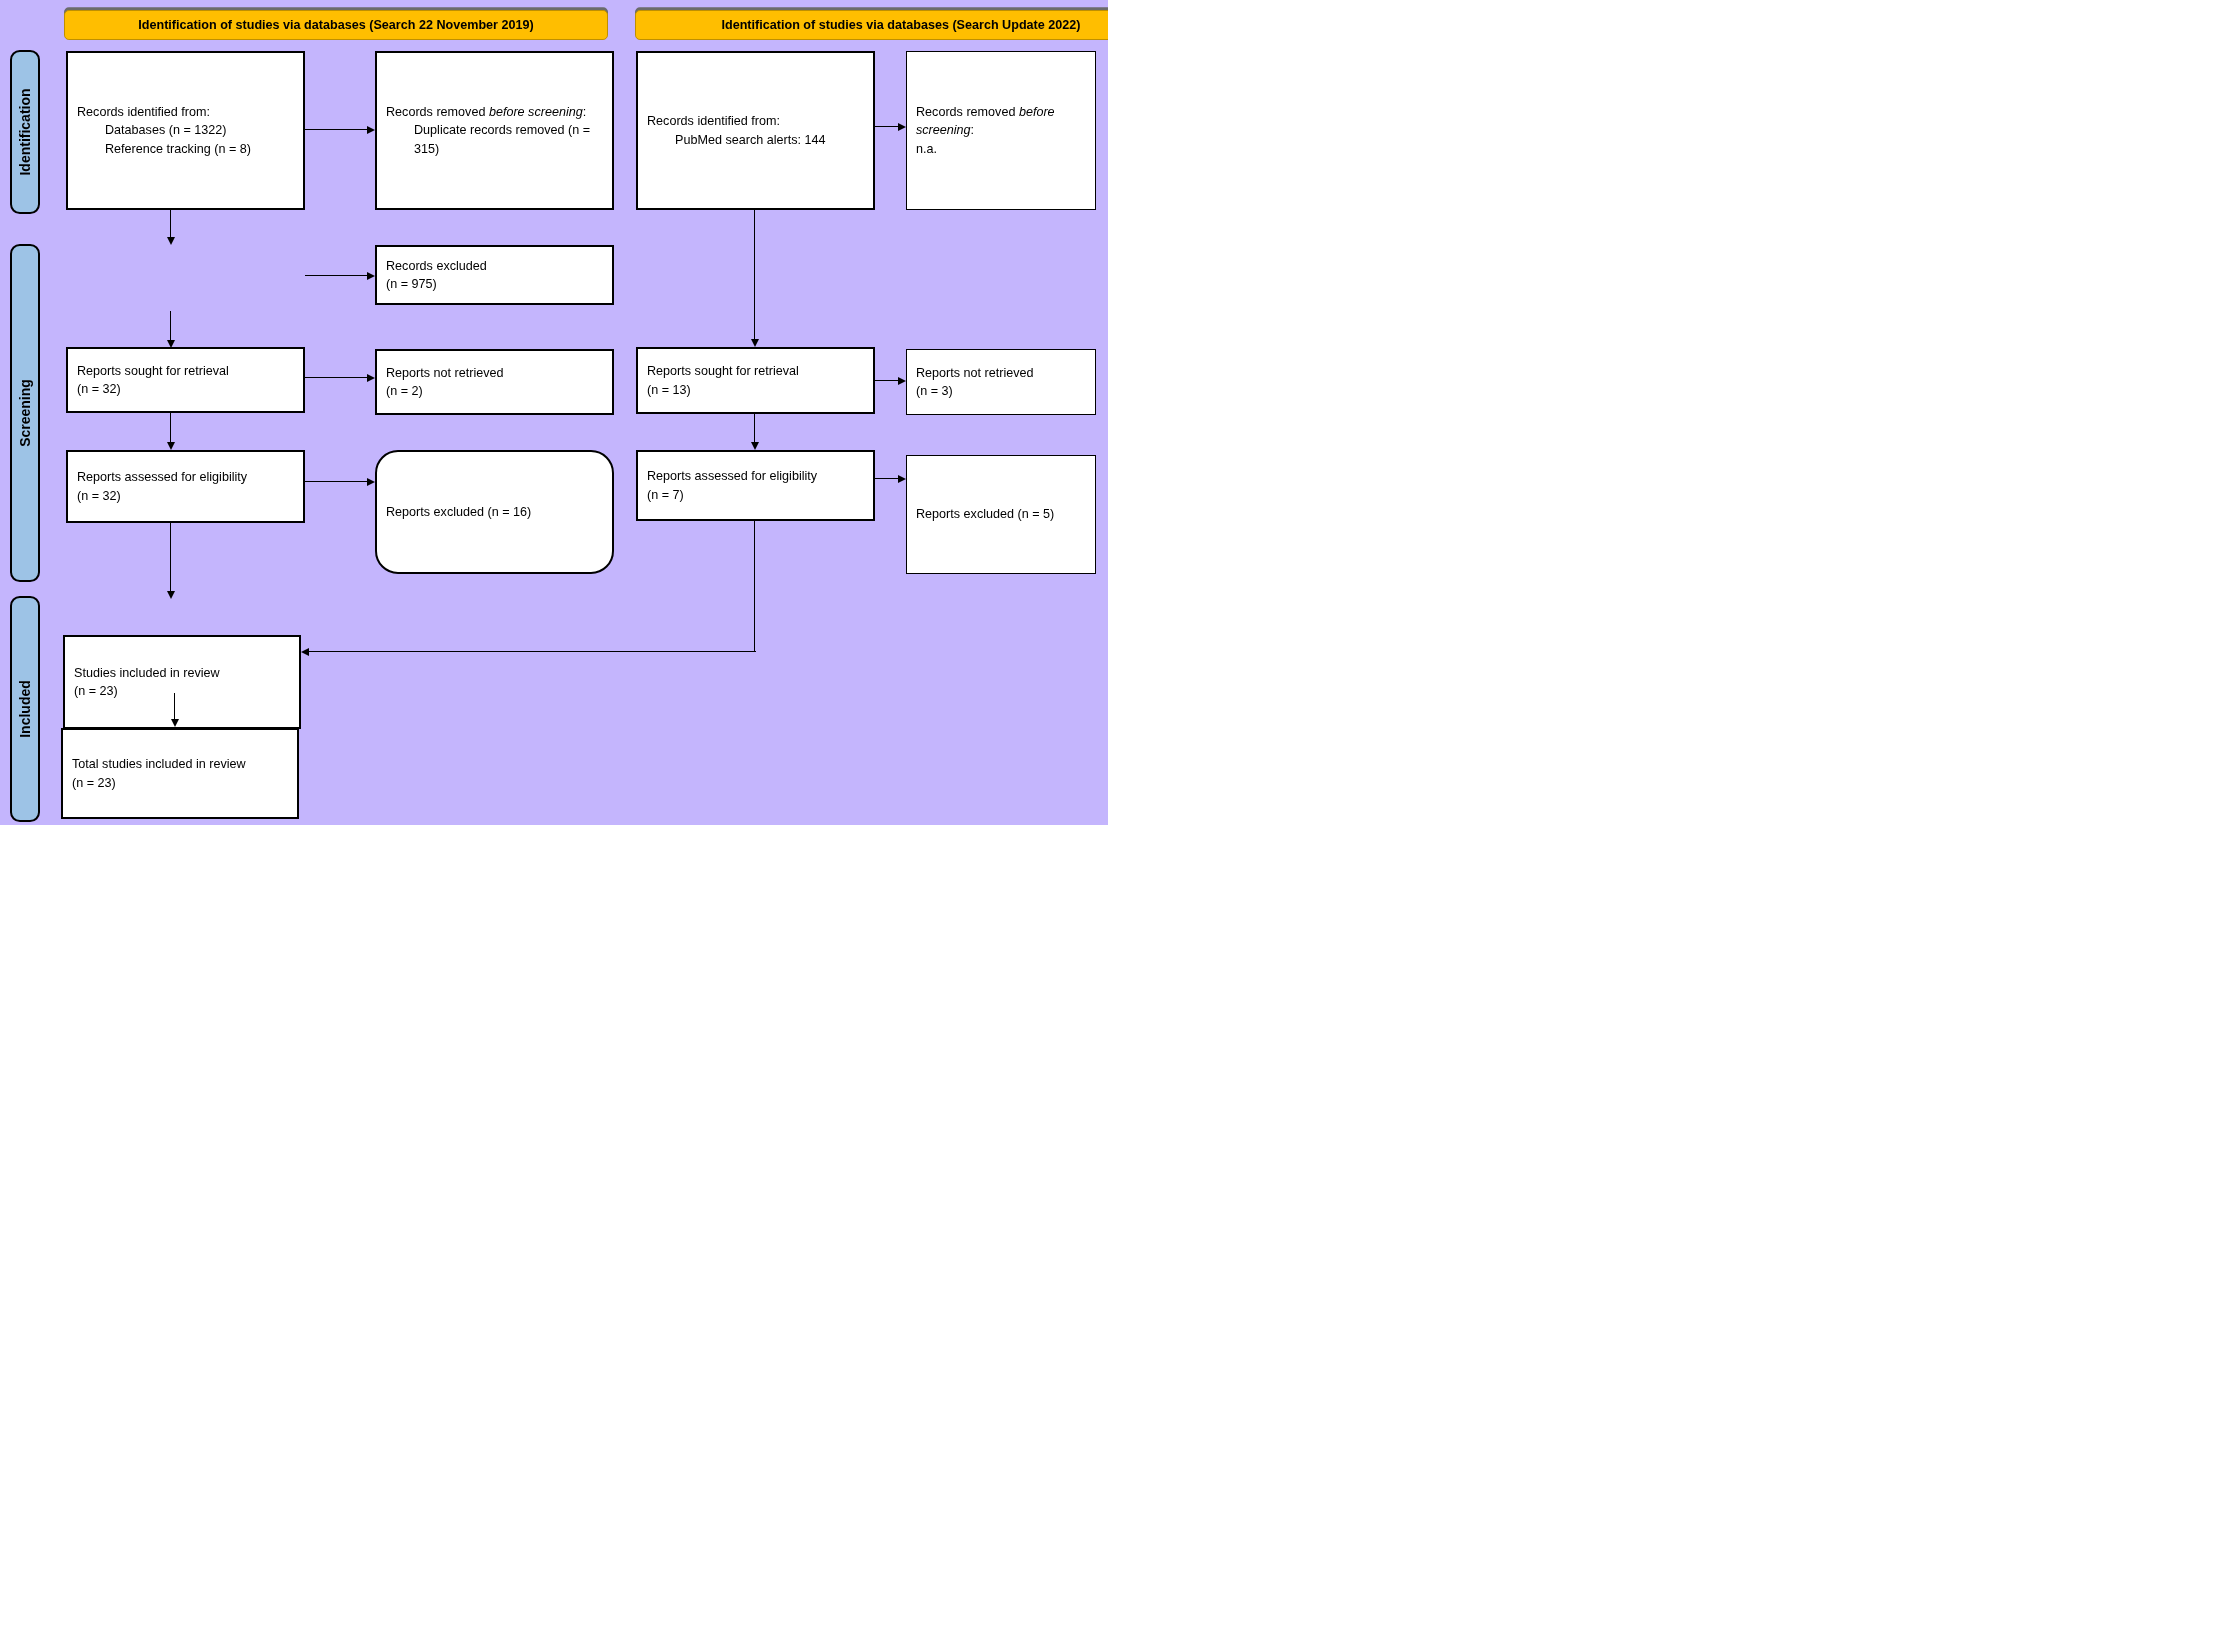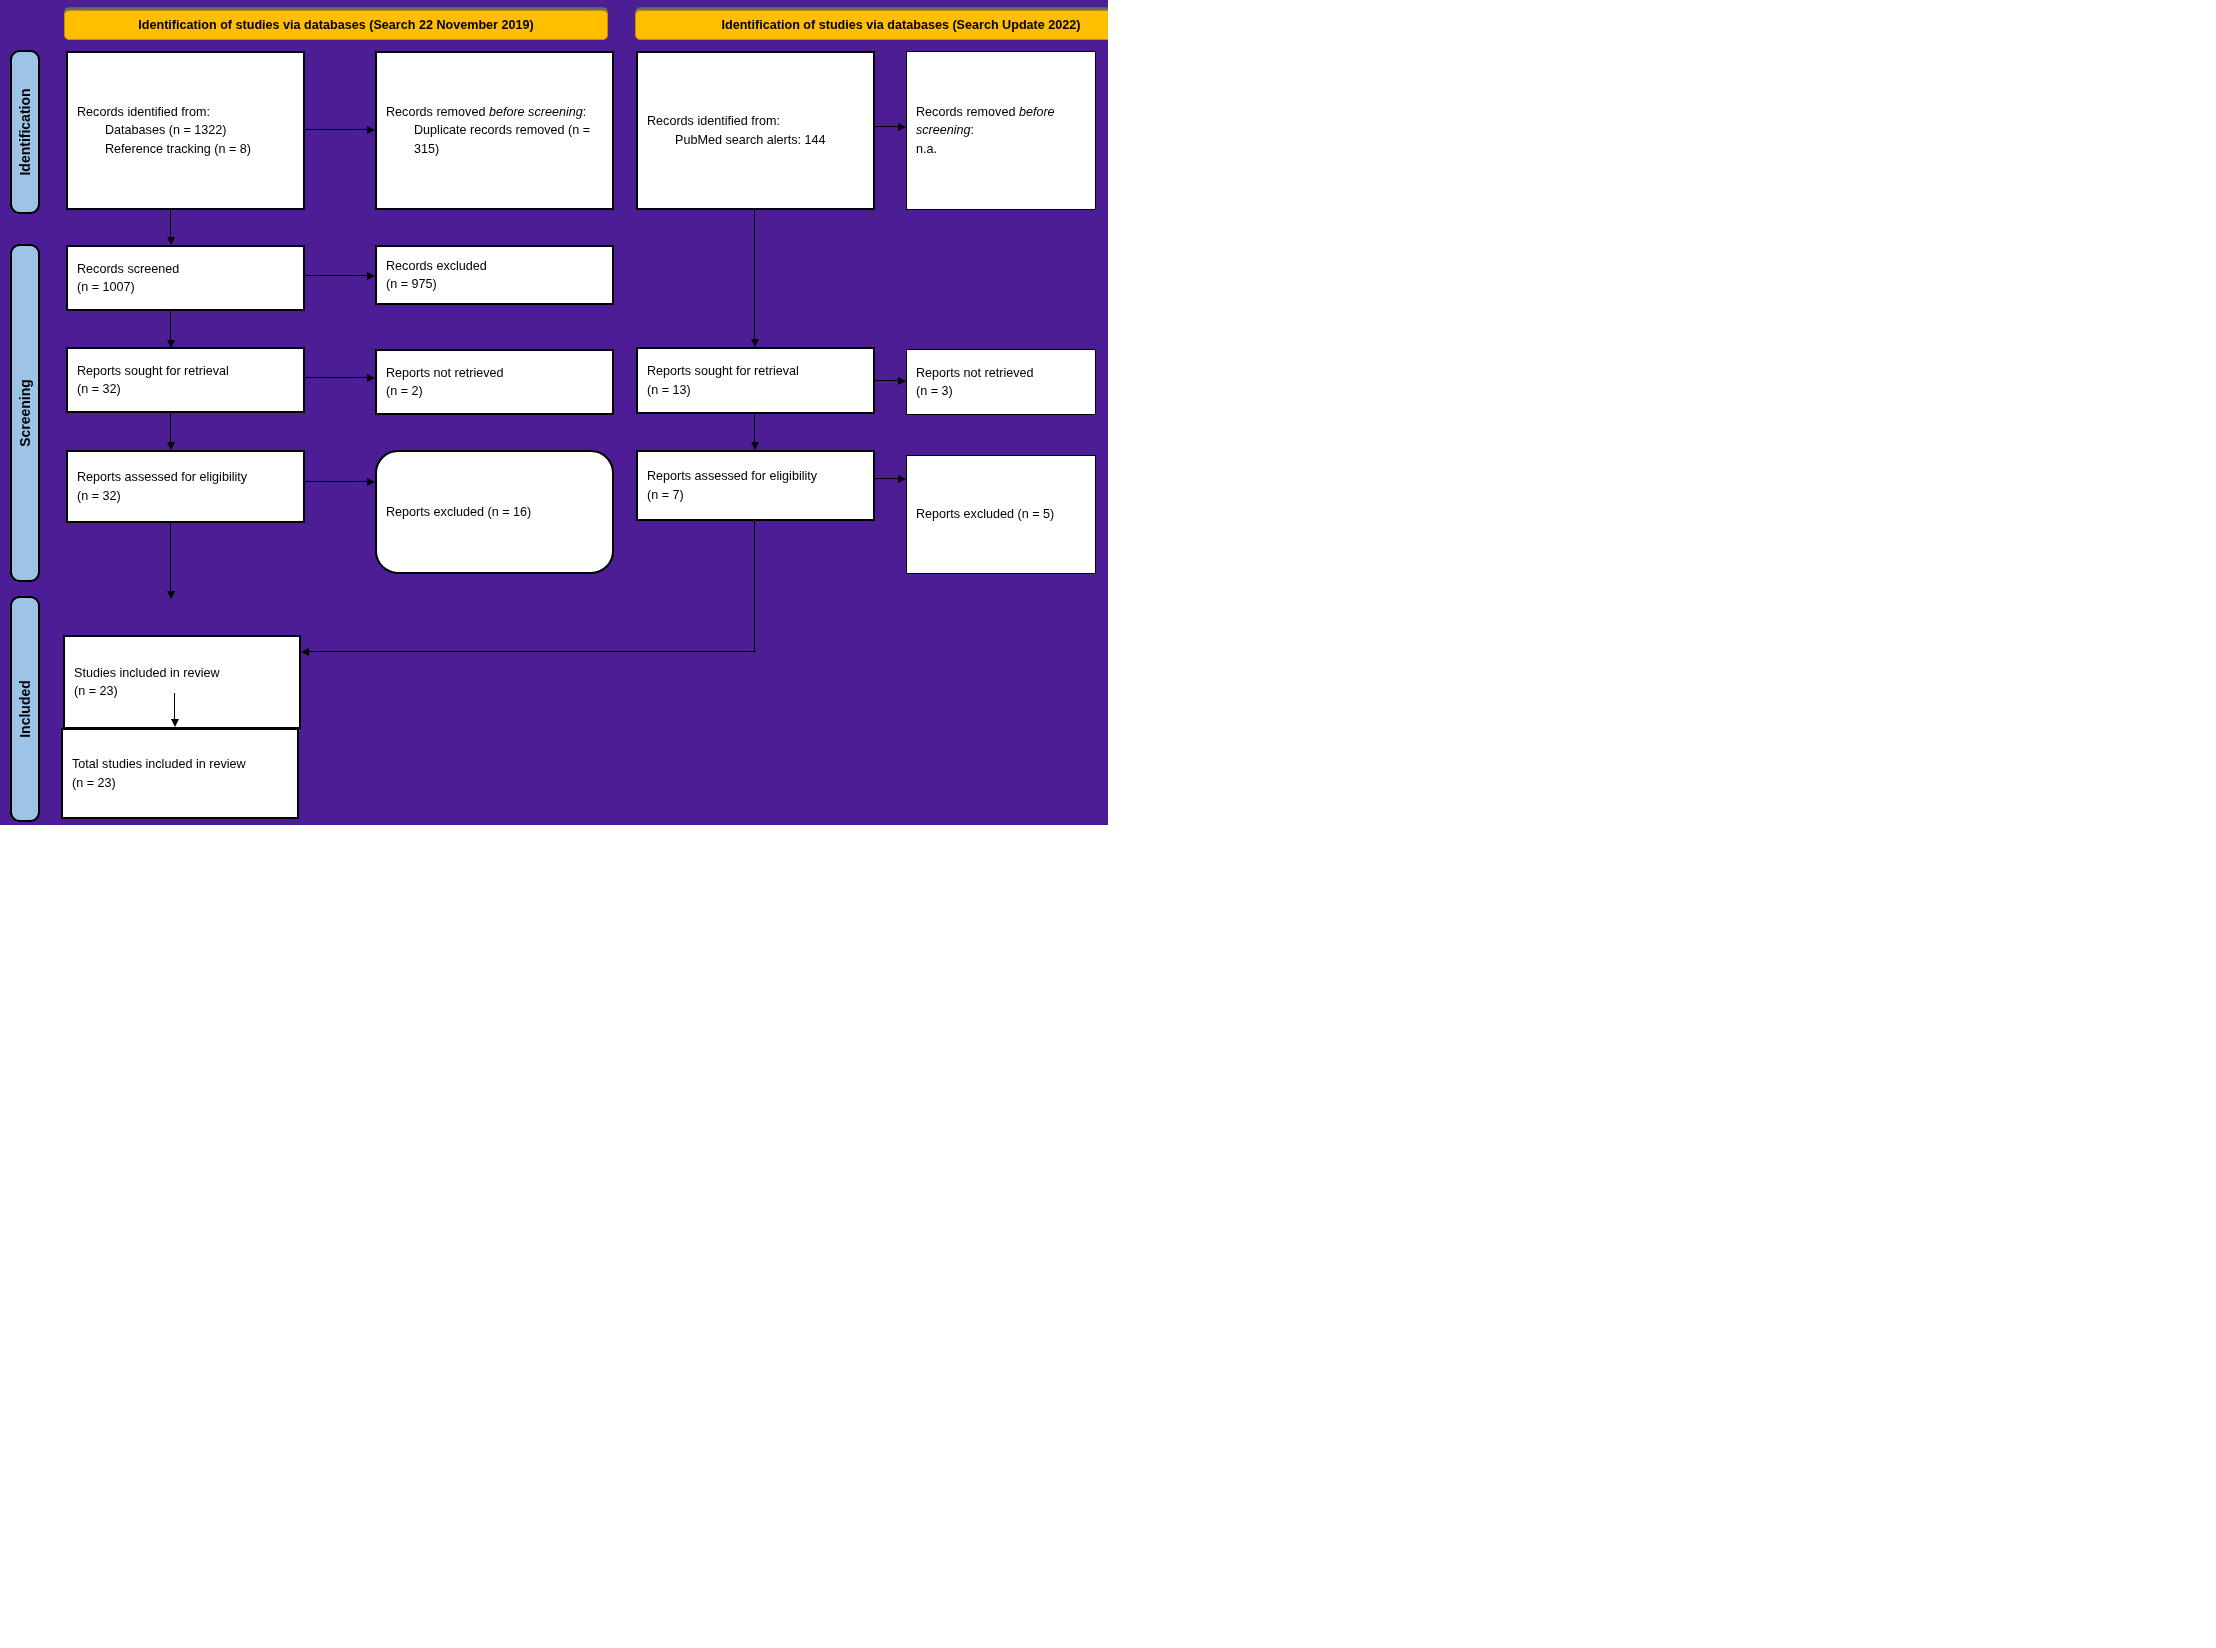--- a/index.html
+++ b/index.html
@@ -4,21 +4,21 @@
 <style>
   :root{
     --banner-fill:#FFBE00;
     --banner-border:#BF8F00;
     --banner-shadow:#6b6b6b;
     --sidebar-fill:#9DC3E6;
     --line-color:#000000;
   }
   html,body{margin:0;padding:0;background:#ffffff;}
   body{font-family:"Liberation Sans","DejaVu Sans",sans-serif;color:#000;}
-  .canvas{position:relative;width:1108px;height:825px;background:#4c1d95;overflow:hidden;}
+  .canvas{position:relative;width:1108px;height:825px;background:#c4b5fd;overflow:hidden;}
 
   
   .banner{
     position:absolute;height:30px;background:var(--banner-fill);
     border:1.4px solid var(--banner-border);border-radius:4.9px;
     box-shadow:0 -2.8px 0 var(--banner-shadow);
     display:flex;align-items:center;justify-content:center;
     font-weight:bold;font-size:12.6px;box-sizing:border-box;
   }
   .banner-left{left:64px;top:9.8px;width:544px;}
@@ -100,24 +100,20 @@
   <div class="pill pill-included">
     <span>Included</span>
   </div>
 
   <div class="box b-l-identified">
     <div>Records identified from:</div>
     <div class="sub">Databases (n = 1322)</div>
     <div class="sub">Reference tracking (n = 8)</div>
   </div>
 
-  <div class="box b-l-screened">
-    <div>Records screened</div>
-    <div>(n = 1007)</div>
-  </div>
 
   <div class="box b-l-sought">
     <div>Reports sought for retrieval</div>
     <div>(n = 32)</div>
   </div>
 
   <div class="box b-l-assessed">
     <div>Reports assessed for eligibility</div>
     <div>(n = 32)</div>
   </div>

